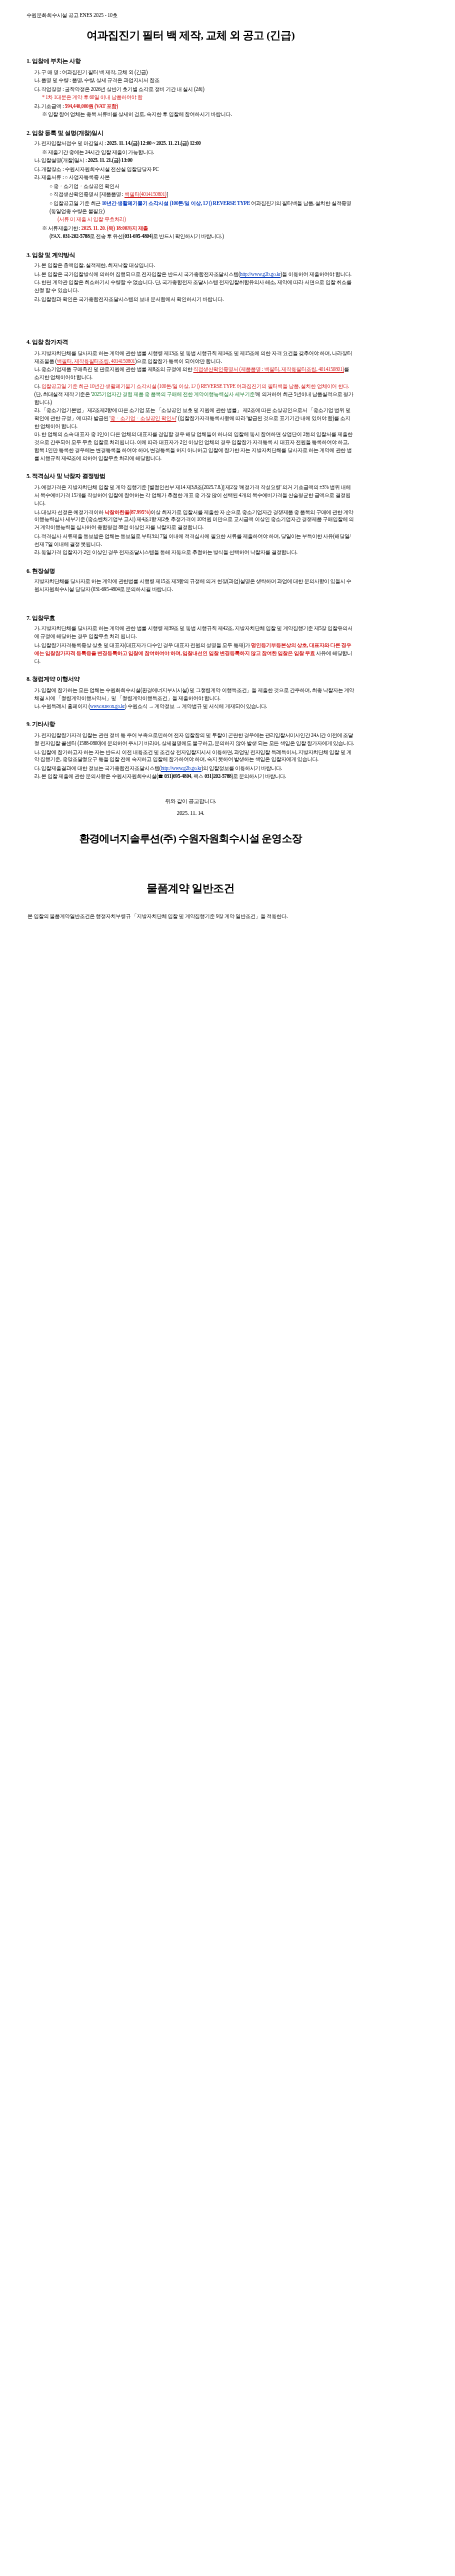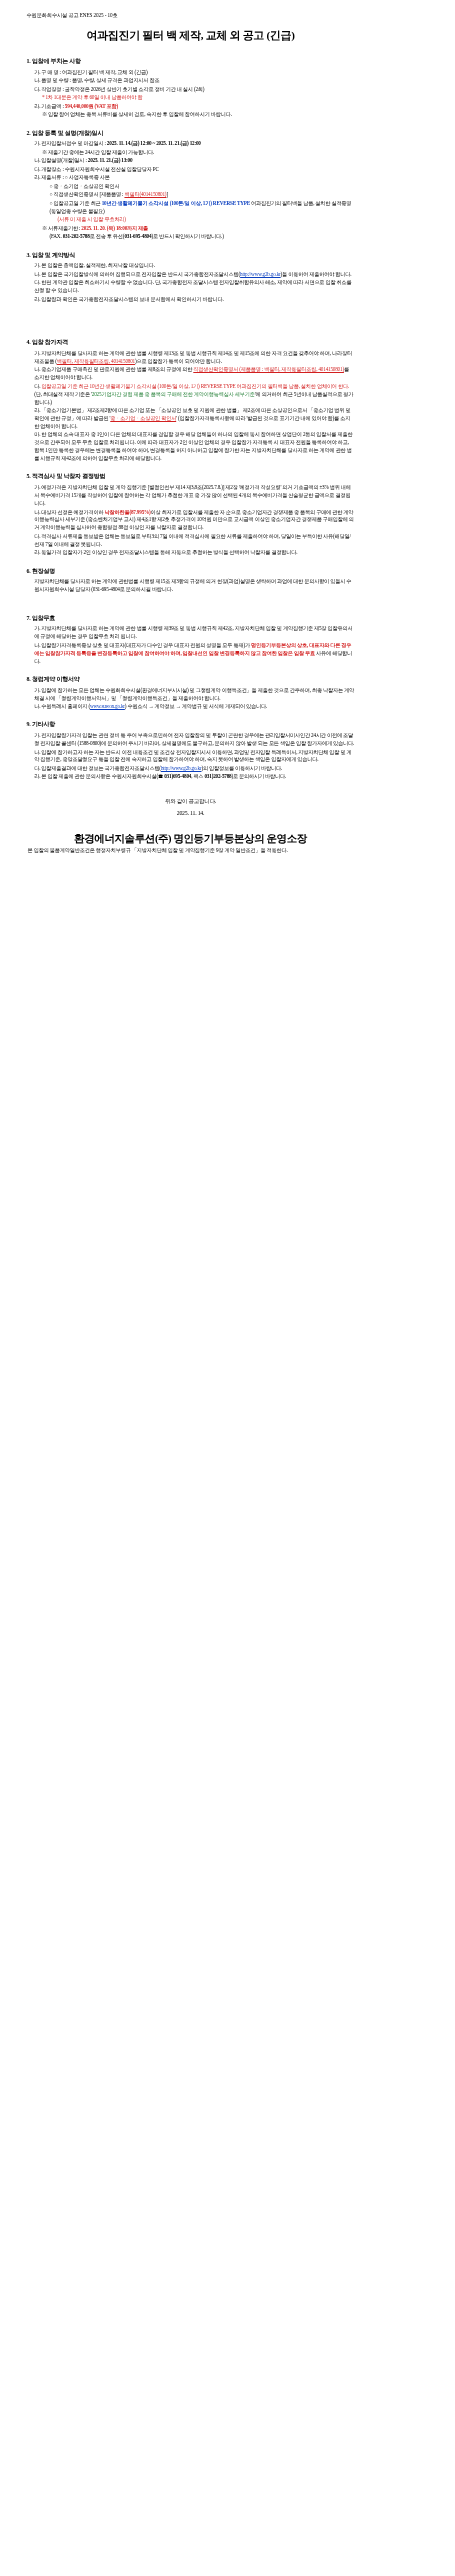--- a/index.html
+++ b/index.html
@@ -196,18 +196,19 @@
   <div class="section">
     <div class="sec-title">9. 기타사항</div>
     <div class="lvl1">가. 전자입찰참가자격 입찰는 관련 정비 등 주어 부족으로민하여 전자 입찰참의 및 투찰이 곤란한 경우에는 관리입찰서미사인간 24시간 이전에 조달청 전자입찰 콜센터 (1588-0800)에 문의하여 주시기 바라며, 상세절명에도 불구하고, 문의하지 않아 발생 되는 모든 책임은 입찰 참가자에게 있습니다.</div>
     <div class="lvl1">나. 입찰에 참가하고자 하는 자는 반드시 이전 내용조건 및 조건상 전자입찰지시서 이용하면, 과업및 전자입찰 특례특이서, 지방자치단체 입찰 및 계약 집행기준, 중앙조달청요구 등을 입찰 전에 숙지하고 입찰에 참가하여야 하며, 숙지 못하여 발생하는 책임은 입찰자에게 있습니다.</div>
     <div class="lvl1">다. 입찰제출결과에 대한 정보는 국가종합전자조달시스템(<span class="link">http://www.g2b.go.kr</span>)의 입찰정보를 이용하시기 바랍니다.</div>
     <div class="lvl1">라. 본 입찰 제출에 관한 문의사항은 수원시자원회수시설(<b>☎ 031)695-4804</b>, 팩스 <b>031)202-5788</b>)로 문의하시기 바랍니다.</div>
   </div>
 
   <div class="closing">위와 같이 공고합니다.</div>
   <div class="date-line">2025. 11. 14.</div>
-  <div class="org-line">환경에너지솔루션(주) 명인등기부등본상의 운영소장</div>
-
+  <div class="org-line">환경에너지솔루션(주) 수원자원회수시설 운영소장</div>
+
+  <h2 class="contract-title">물품계약 일반조건</h2>
   <div class="contract-body">본 입찰의 물품계약일반조건은 행정자치부령규 「지방자치단체 입찰 및 계약집행기준 9장 계약 일반조건」을 적용한다.</div>
 
 </div>
 
 
 </body></html>

